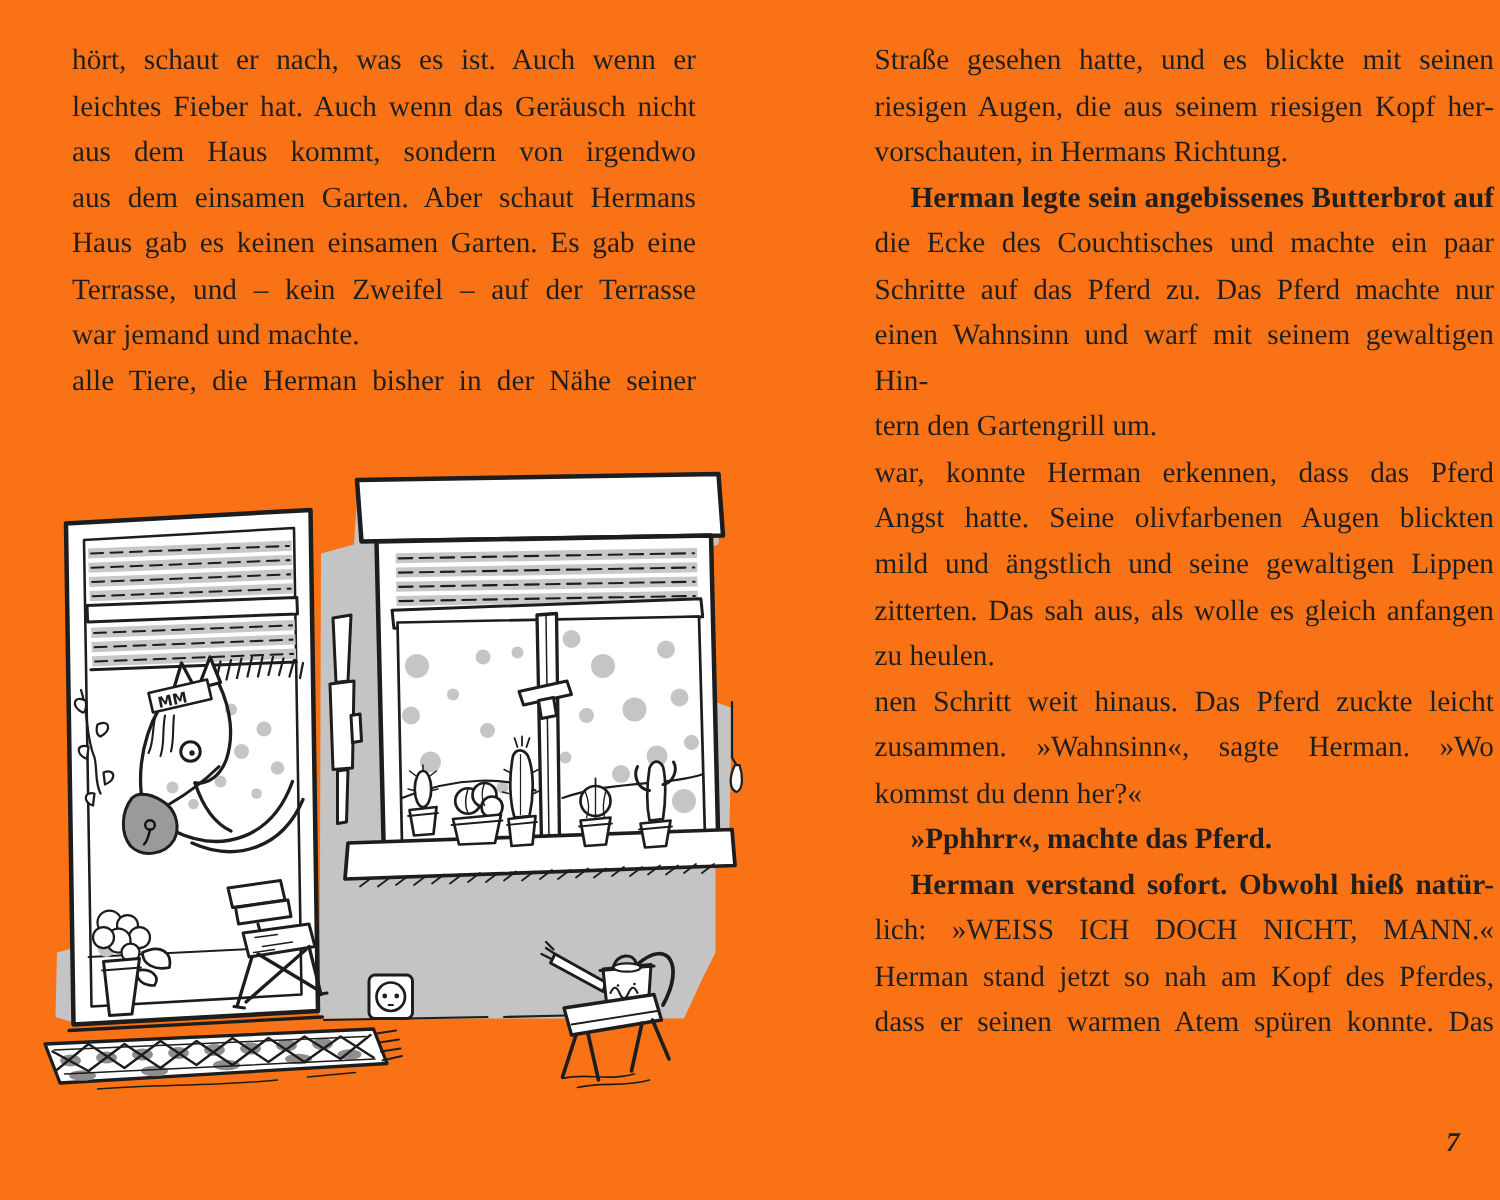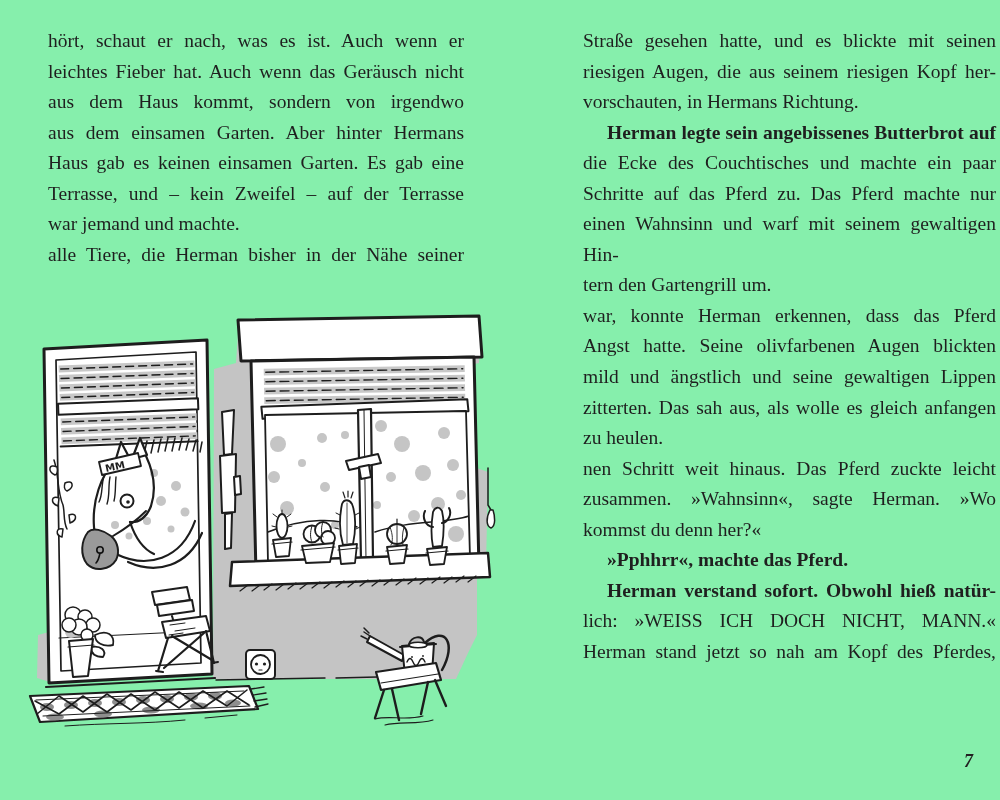--- a/index.html
+++ b/index.html
@@ -1,21 +1,21 @@
 <!DOCTYPE html>
 <html><head>
 <meta charset="utf-8">
 <style>
   html,body{margin:0;padding:0;}
   body{
     width:1000px;height:800px;position:relative;background:#ffffff;
     font-family:"Liberation Serif","DejaVu Serif",serif;color:#1f1f1f;
     overflow:hidden;
   }
-  .page{position:absolute;inset:0;background:#86efac;}
+  .page{position:absolute;inset:0;background:#f97316;}
   .col{position:absolute;top:26px;font-size:19.5px;line-height:30.55px;}
   .col-left{left:48px;width:416px;}
   .col-right{left:583px;width:413px;}
   .bline{text-align:justify;text-align-last:justify;}
   .bline.last{text-align-last:left;}
   .bline.indent{text-indent:24px;font-weight:bold;}
   .pagenum{
     position:absolute;left:964px;top:751px;width:30px;
     font-style:italic;font-weight:bold;font-size:18px;color:#222;
   }
@@ -24,21 +24,21 @@
 </style>
 </head>
 <body>
 
 <div class="page">
 
   <div class="col col-left">
       <div class="bline">hört, schaut er nach, was es ist. Auch wenn er</div>
       <div class="bline">leichtes Fieber hat. Auch wenn das Geräusch nicht</div>
       <div class="bline">aus dem Haus kommt, sondern von irgendwo</div>
-      <div class="bline">aus dem einsamen Garten. Aber hinter Hermans</div>
+      <div class="bline">aus dem einsamen Garten. Aber schaut Hermans</div>
       <div class="bline">Haus gab es keinen einsamen Garten. Es gab eine</div>
       <div class="bline">Terrasse, und – kein Zweifel – auf der Terrasse</div>
       <div class="bline last">war jemand und machte.</div>
       <div class="bline">alle Tiere, die Herman bisher in der Nähe seiner</div>
     </div>
   <div class="col col-right">
       <div class="bline">Straße gesehen hatte, und es blickte mit seinen</div>
       <div class="bline">riesigen Augen, die aus seinem riesigen Kopf her-</div>
       <div class="bline last">vorschauten, in Hermans Richtung.</div>
       <div class="bline indent">Herman legte sein angebissenes Butterbrot auf</div>
@@ -51,20 +51,21 @@
       <div class="bline">mild und ängstlich und seine gewaltigen Lippen</div>
       <div class="bline">zitterten. Das sah aus, als wolle es gleich anfangen</div>
       <div class="bline last">zu heulen.</div>
       <div class="bline">nen Schritt weit hinaus. Das Pferd zuckte leicht</div>
       <div class="bline">zusammen. »Wahnsinn«, sagte Herman. »Wo</div>
       <div class="bline last">kommst du denn her?«</div>
       <div class="bline indent last">»Pphhrr«, machte das Pferd.</div>
       <div class="bline indent">Herman verstand sofort. Obwohl hieß natür-</div>
       <div class="bline">lich: »WEISS ICH DOCH NICHT, MANN.«</div>
       <div class="bline">Herman stand jetzt so nah am Kopf des Pferdes,</div>
+      <div class="bline">dass er seinen warmen Atem spüren konnte. Das</div>
     </div>
 
   <svg class="illu" width="490" height="430" viewBox="0 0 490 430" stroke="#1d1d1d" stroke-linecap="round" stroke-linejoin="round" fill="none">
 
     <defs>
       <clipPath id="glassClip">
           <path d="M240,110 L441,106 L445,253 L243,258 Z"></path>
         </clipPath>
     </defs>
 

